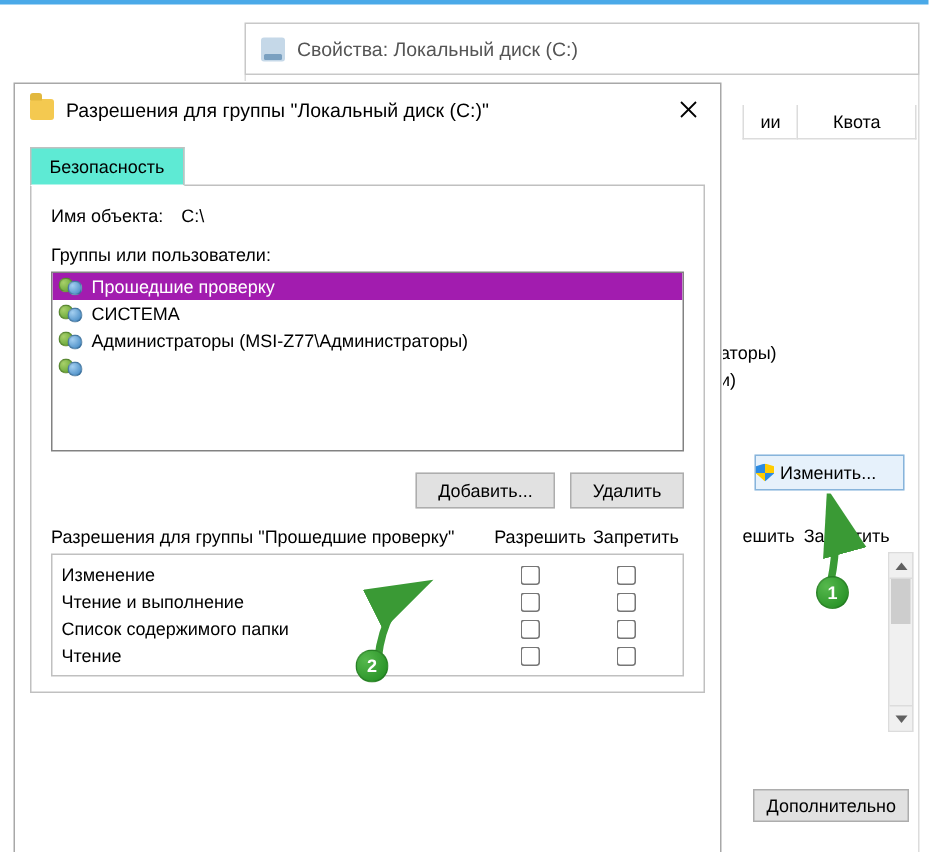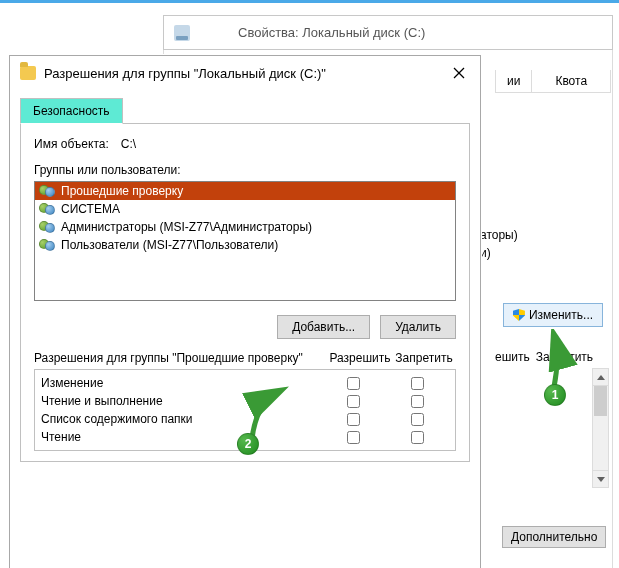--- a/index.html
+++ b/index.html
@@ -27,21 +27,21 @@
   .bg-window .disk-icon {
     width:16px; height:16px;
     background: linear-gradient(#c5d8e8,#c5d8e8);
     border-radius:2px;
     position: relative;
   }
   .bg-window .disk-icon::after{
     content:""; position:absolute; left:2px; right:2px; bottom:1px; height:4px;
     background:#7aa0c0; border-radius:1px;
   }
-  .bg-title { color:#555; font-size:13px;margin-left:40px; }
+  .bg-title { color:#555; font-size:13px; }
   .bg-body {
     position:absolute;
     left:163px; top:47px;
     width:450px; height:520px;
     background:#fff;
     border-left:1px solid #dcdcdc;
     border-right:1px solid #dcdcdc;
   }
   .bg-right-stub{
     position:absolute;
@@ -62,21 +62,21 @@
     position:absolute;
     left:480px; top:225px;
     font-size:12px; color:#000;
   }
   .edit-btn{
     position:absolute;
     left:503px; top:300px;
     width:100px; height:24px;
     border:1px solid #87b4db;
     background:#e6f1fb;
-    display:flex; align-items:center; justify-content:center;
+    display:flex; align-items:center; 
     gap:4px;
   }
   .shield{
     width:12px; height:12px;
     background: conic-gradient(#ffcc00 0 90deg,#2b8ae2 90deg 180deg,#ffcc00 180deg 270deg,#2b8ae2 270deg 360deg);
     clip-path: polygon(50% 0,100% 15%,100% 55%,50% 100%,0 55%,0 15%);
   }
   .headers2{
     position:absolute;
     left:495px; top:347px;
@@ -157,21 +157,21 @@
   .list-box{
     border:1px solid #828282;
     height:120px;
     background:#fff;
     overflow:hidden;
   }
   .list-item{
     padding:2px 4px;
     display:flex;align-items:center;gap:4px;
   }
-  .list-item.selected{ background:#c2410c; color:#fff; }
+  .list-item.selected{ background:#a21caf; color:#fff; }
   .usr-icon{
     width:18px;height:14px;position:relative;
   }
   .usr-icon::before, .usr-icon::after{
     content:"";position:absolute;width:8px;height:8px;border-radius:50%;
     background:radial-gradient(circle at 30% 30%, #a8d06a, #5a9e2d);
     border:0.5px solid rgba(0,0,0,.2);
   }
   .usr-icon::before{left:0;top:1px;}
   .usr-icon::after{left:6px;top:3px;
@@ -284,21 +284,20 @@
         <div class="list-item">
           <span class="usr-icon"></span>
           <span>СИСТЕМА</span>
         </div>
         <div class="list-item">
           <span class="usr-icon"></span>
           <span>Администраторы (MSI-Z77\Администраторы)</span>
         </div>
         <div class="list-item">
           <span class="usr-icon"></span>
-          <span>Пользователи (MSI-Z77\Пользователи)</span>
         </div>
       </div>
       <div class="btn-row">
         <button class="btn">Добавить...</button>
         <button class="btn">Удалить</button>
       </div>
       <div class="perm-label-row">
         <div class="perm-label">Разрешения для группы "Прошедшие проверку"</div>
         <div class="colh">Разрешить</div>
         <div class="colh">Запретить</div>

